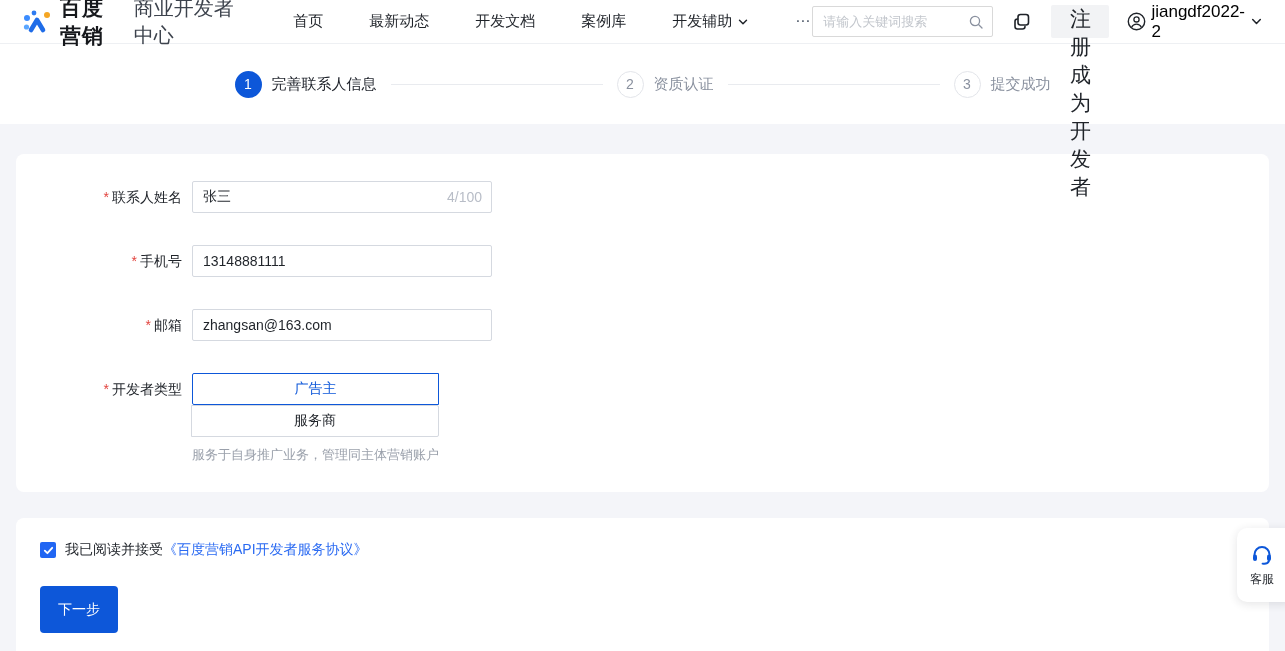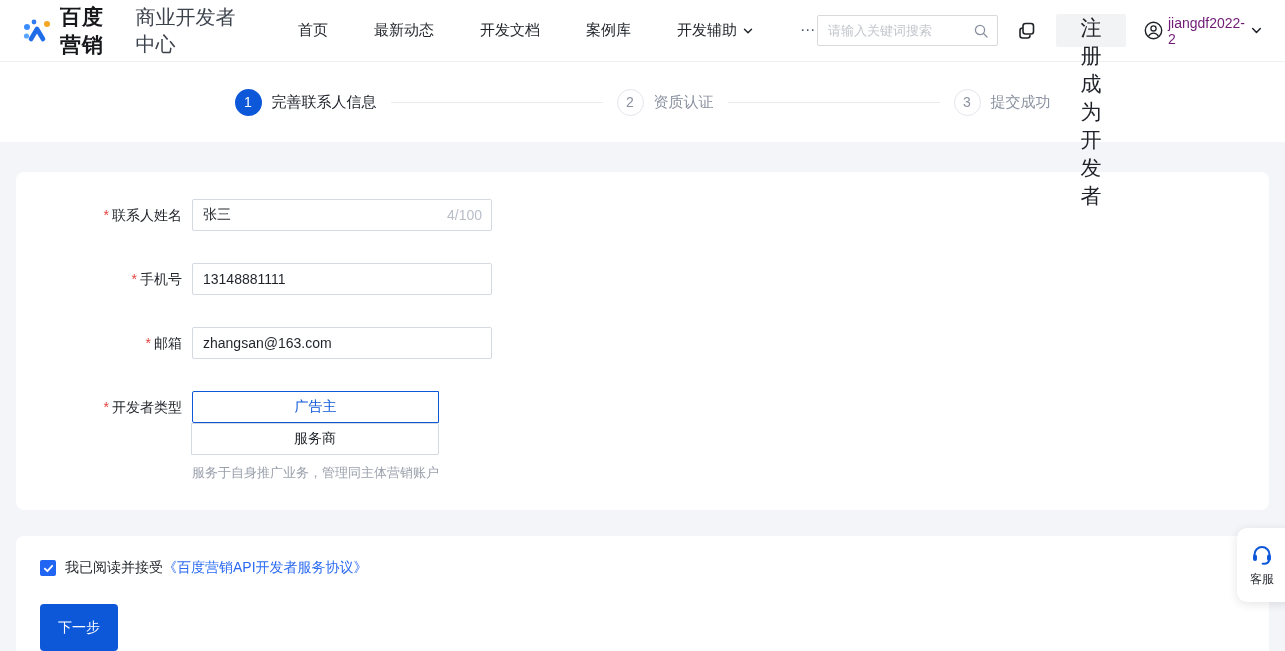--- a/index.html
+++ b/index.html
@@ -1,38 +1,38 @@
 <!DOCTYPE html>
 <html><head>
 <meta charset="utf-8">
 <style>
   * { margin:0; padding:0; box-sizing:border-box; }
   html,body { width:1285px; height:651px; overflow:hidden;
     font-family:"Liberation Sans","DejaVu Sans",sans-serif; background:#f4f5f9; color:#1f2329; }
 
   
-  .header { height:62px; background:#fff; border-bottom:1px solid #eef0f3;
+  .header { height:44px; background:#fff; border-bottom:1px solid #eef0f3;
     display:flex; align-items:center; padding:0 22px; position:relative; z-index:5; }
   .logo { display:flex; align-items:center; gap:8px; }
   .logo-title { font-size:21px; font-weight:bold; color:#16181c; letter-spacing:1px; }
   .logo-subtitle { font-size:20px; color:#3d434d; margin-left:2px; }
   .nav { display:flex; align-items:flex-start; margin-left:58px; gap:46px; }
   .nav-item { font-size:15px; color:#1f2329; cursor:pointer; display:flex; align-items:center; gap:5px; white-space:nowrap; }
   .nav-item.more { color:#4e5969; letter-spacing:2px; font-size:15px; }
   .header-right { margin-left:auto; display:flex; align-items:center; }
   .search-box { width:181px; height:31px; border:1px solid #d9d9d9; border-radius:2px;
     display:flex; align-items:center; padding:0 8px 0 10px; background:#fff; }
   .search-box input { border:none; outline:none; flex:1; font-size:13px; color:#1f2329; min-width:0;
     font-family:inherit; }
   .search-box input::placeholder { color:#c2c6cc; }
   .icon-copy { margin-left:18px; cursor:pointer; display:flex; }
   .register-btn { margin-left:18px; height:33px; background:#f2f3f5; border:none; border-radius:2px;
     padding:0 17px; font-size:21px; color:#1f2329; cursor:pointer; font-family:inherit; }
   .user { margin-left:18px; display:flex; align-items:center; gap:5px; cursor:pointer; }
-  .user-name { font-size:14px; color:#701a75; }
+  .user-name { font-size:17px; color:#000000; }
 
   
   .steps-bar { height:80px; background:#fff; display:flex; align-items:center; justify-content:center; }
   .step { display:flex; align-items:center; gap:10px; }
   .step-circle { width:27px; height:27px; border-radius:50%; display:flex; align-items:center;
     justify-content:center; font-size:14px; }
   .step.active .step-circle { background:#0d57d9; color:#fff; }
   .step:not(.active) .step-circle { background:#fff; border:1px solid #e3e5ea; color:#8a919f; }
   .step-label { font-size:15px; }
   .step.active .step-label { color:#1d2129; }

